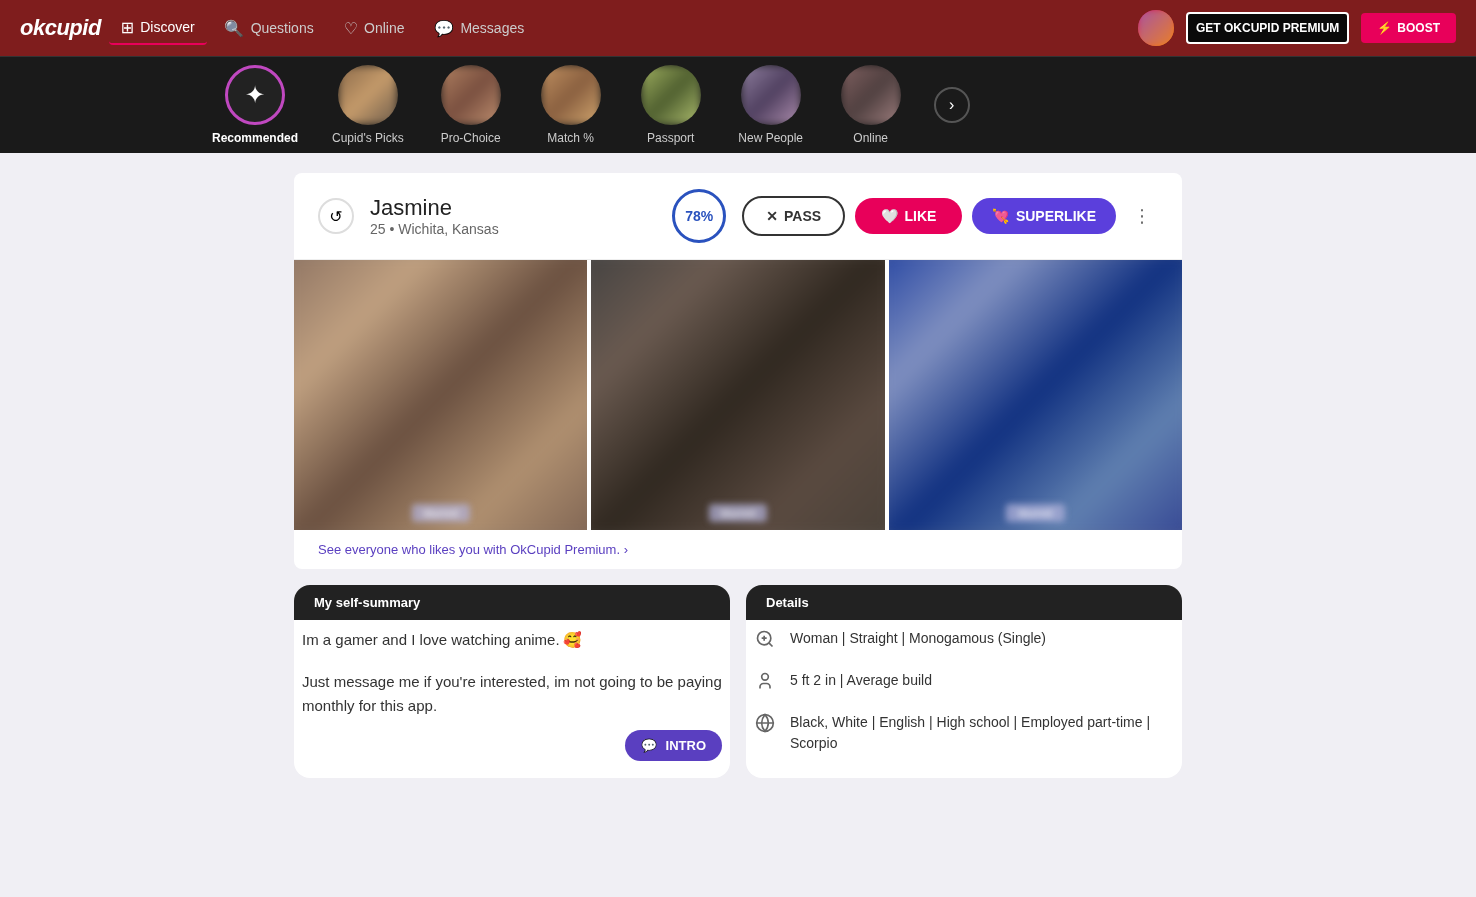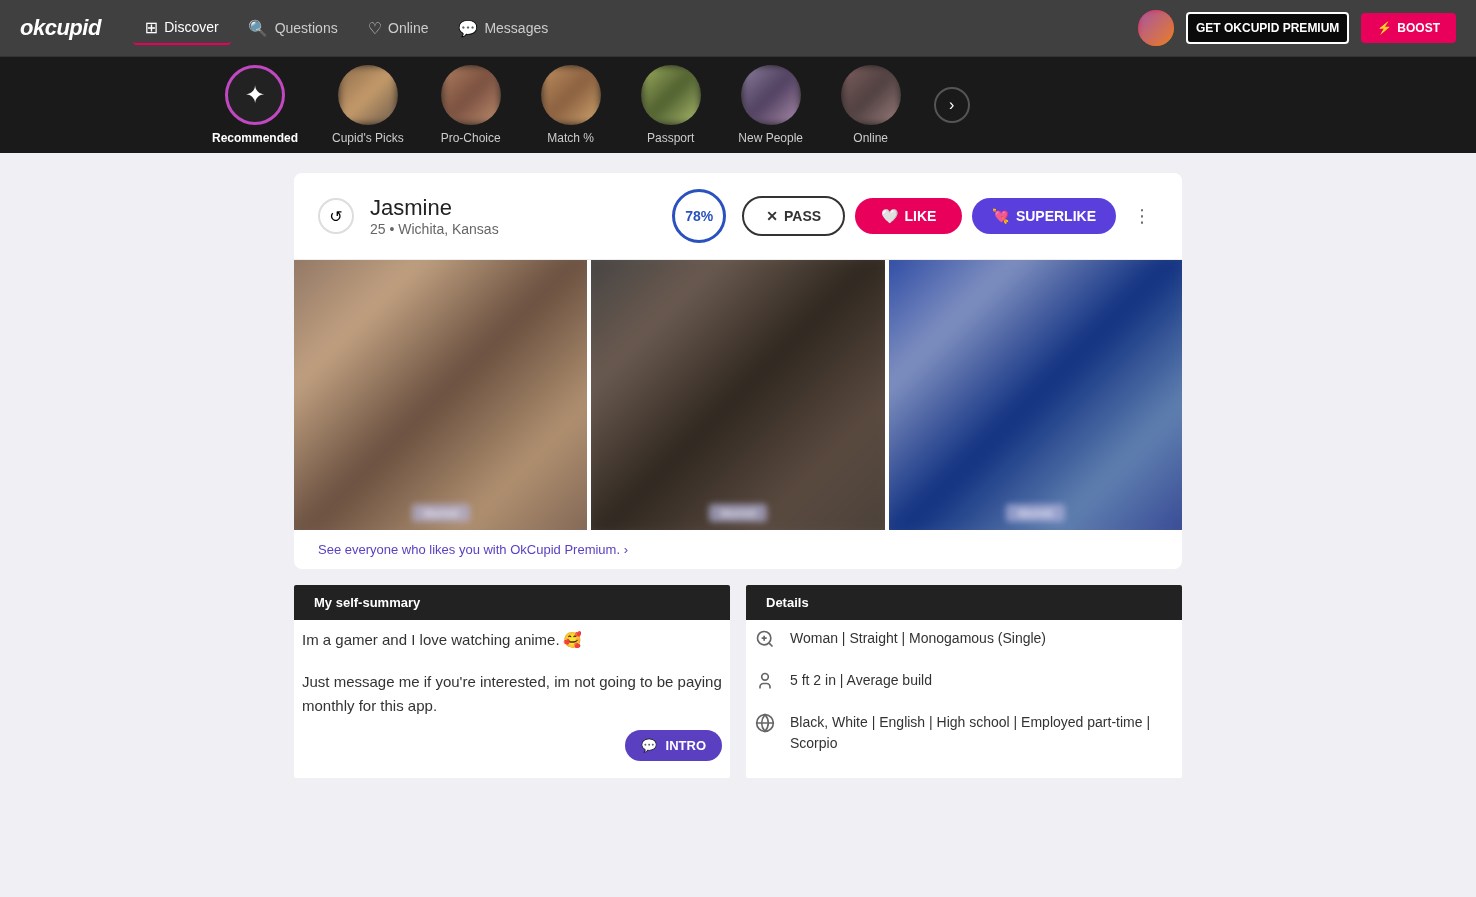--- a/index.html
+++ b/index.html
@@ -1,25 +1,25 @@
 <!DOCTYPE html>
 <html><head>
   <meta charset="utf-8">
   <style>
     * { box-sizing: border-box; margin: 0; padding: 0; }
     body { font-family: -apple-system, BlinkMacSystemFont, 'Segoe UI', Arial, sans-serif; background: #f0eff4; }
 
     
     .top-nav {
-      background: #404040;
+      background: #7f1d1d;
       display: flex;
       align-items: center;
       padding: 0 20px;
       height: 56px;
-      gap: 32px;
+      gap: 8px;
     }
     .logo {
       color: white;
       font-size: 22px;
       font-weight: bold;
       font-style: italic;
       letter-spacing: -0.5px;
       white-space: nowrap;
     }
     .nav-items {
@@ -314,21 +314,21 @@
 
     
     .info-grid {
       display: grid;
       grid-template-columns: 1fr 1fr;
       gap: 16px;
       margin-bottom: 16px;
     }
     .info-section {
       background: white;
-      border-radius: 2px;
+      border-radius: 16px;
       overflow: hidden;
     }
     .info-header {
       background: #222;
       color: white;
       padding: 10px 20px;
       font-size: 13px;
       font-weight: 600;
     }
     .info-body {

